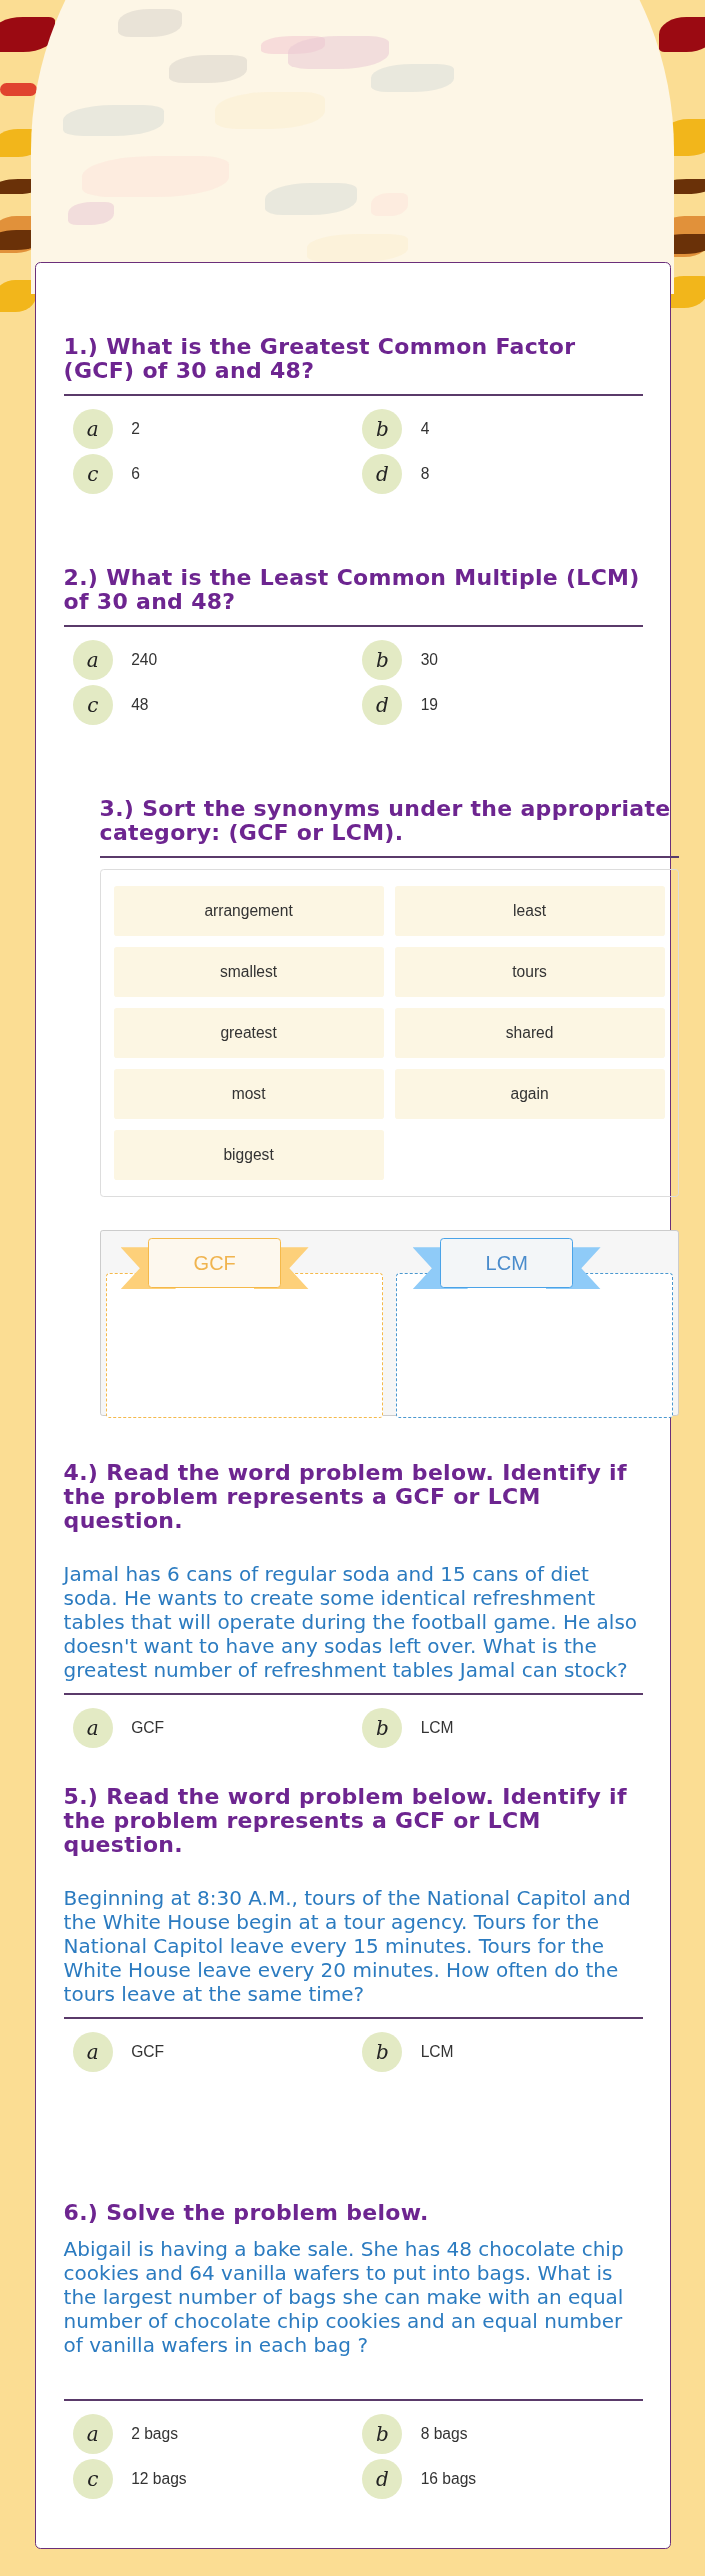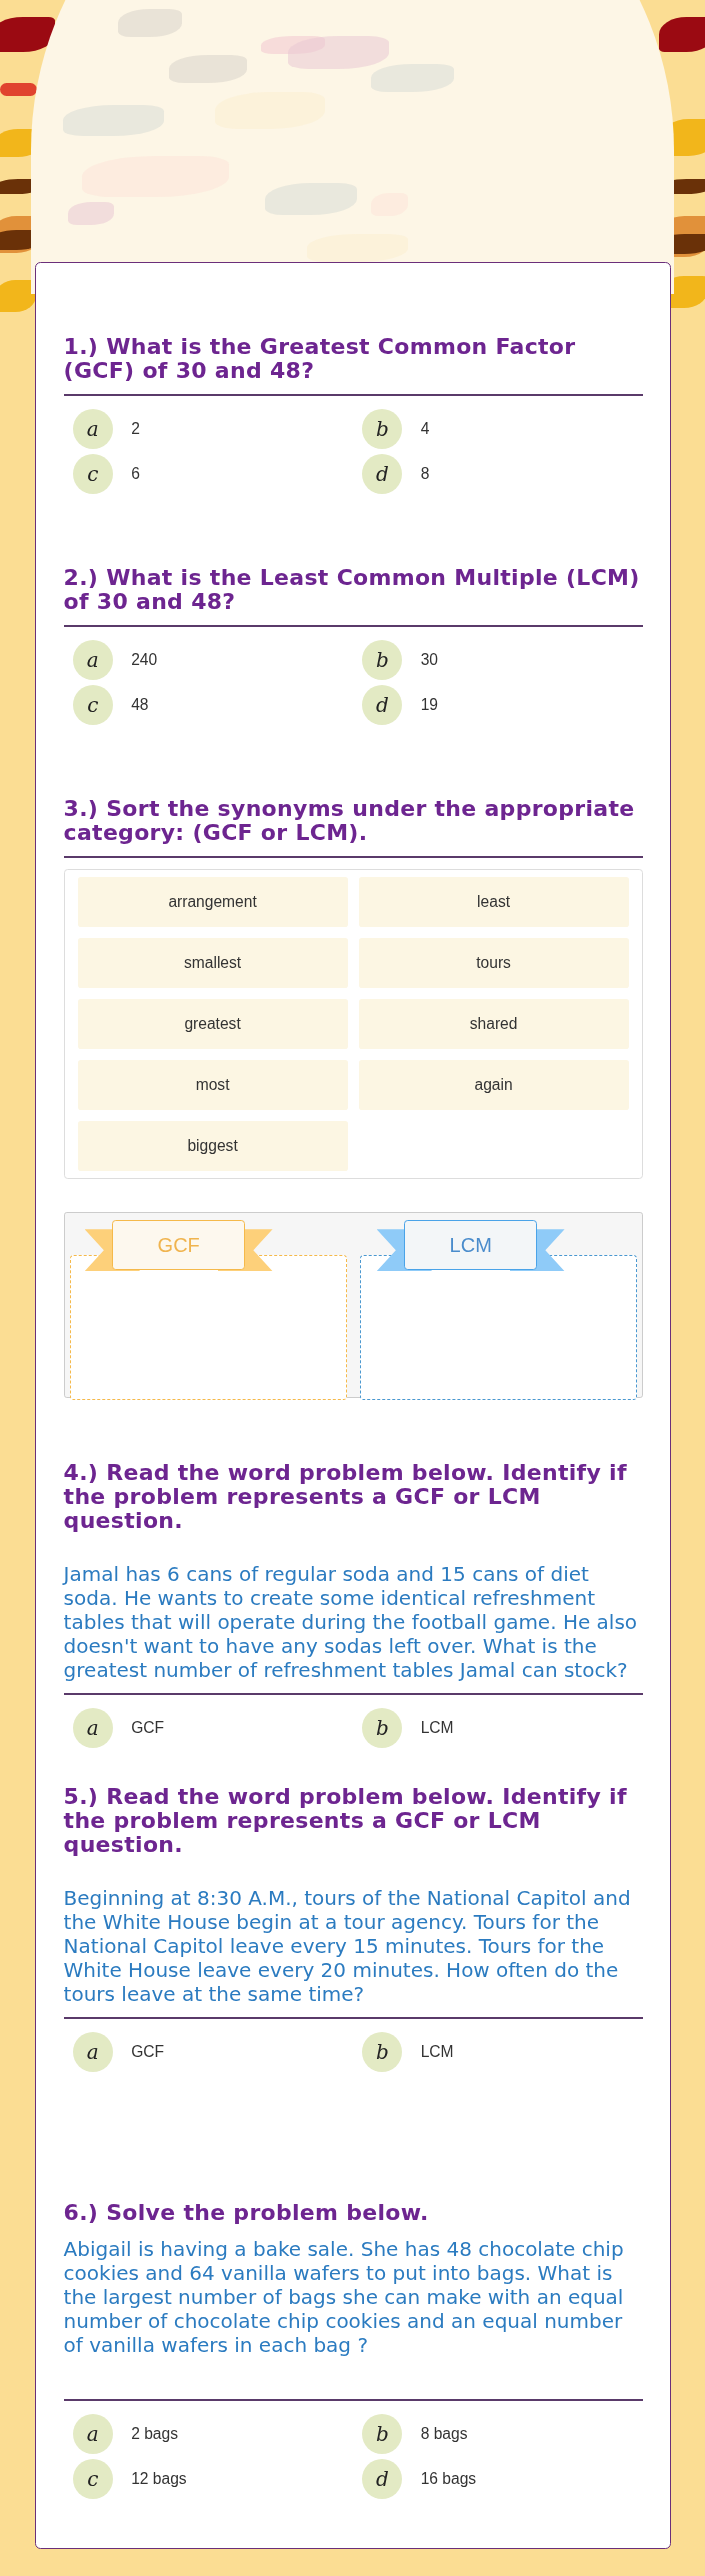--- a/index.html
+++ b/index.html
@@ -39,21 +39,21 @@
   .opt { display: flex; align-items: center; height: 40px; cursor: pointer; }
   .opt-badge {
     width: 40px; height: 40px; border-radius: 50%; background: #e3eac4;
     display: flex; align-items: center; justify-content: center;
     font-family: "DejaVu Serif", serif; font-style: italic; font-size: 20px; color: #222;
     margin-left: 9.2px;
   }
   .opt-label { margin-left: 18.4px; font-size: 15.6px; color: #333; }
 
   .sort-box {
-    margin-top: 11px; border: 0.9px solid #ddd; border-radius: 3.7px; padding: 7px 13px;
+    margin-top: 11px; border: 0.9px solid #ddd; border-radius: 3.7px; padding: 16px 13px;
     display: grid; grid-template-columns: 1fr 1fr; gap: 11px 11px;
   }
   .chip {
     background: #fcf6e3; height: 50px; display: flex; align-items: center; justify-content: center;
     font-size: 15.6px; color: #333; border-radius: 2.8px; cursor: grab;
   }
   .buckets {
     margin-top: 33px; border: 0.9px solid #ccc; background: #f6f6f6; border-radius: 2.8px;
     height: 186px; position: relative;
   }
@@ -145,21 +145,21 @@
           <span class="opt-badge">c</span>
           <span class="opt-label">48</span>
         </div>
       <div class="opt">
           <span class="opt-badge">d</span>
           <span class="opt-label">19</span>
         </div>
     </div>
   </section>
 
-  <section class="q" style="top:534px;">
+  <section class="q" style="top:534px;margin-left:36px;">
     <h2 class="q-title">3.) Sort the synonyms under the appropriate category: (GCF or LCM).</h2>
     <div class="q-rule"></div>
     <div class="sort-box">
       <div class="chip">arrangement</div>
       <div class="chip">least</div>
       <div class="chip">smallest</div>
       <div class="chip">tours</div>
       <div class="chip">greatest</div>
       <div class="chip">shared</div>
       <div class="chip">most</div>

